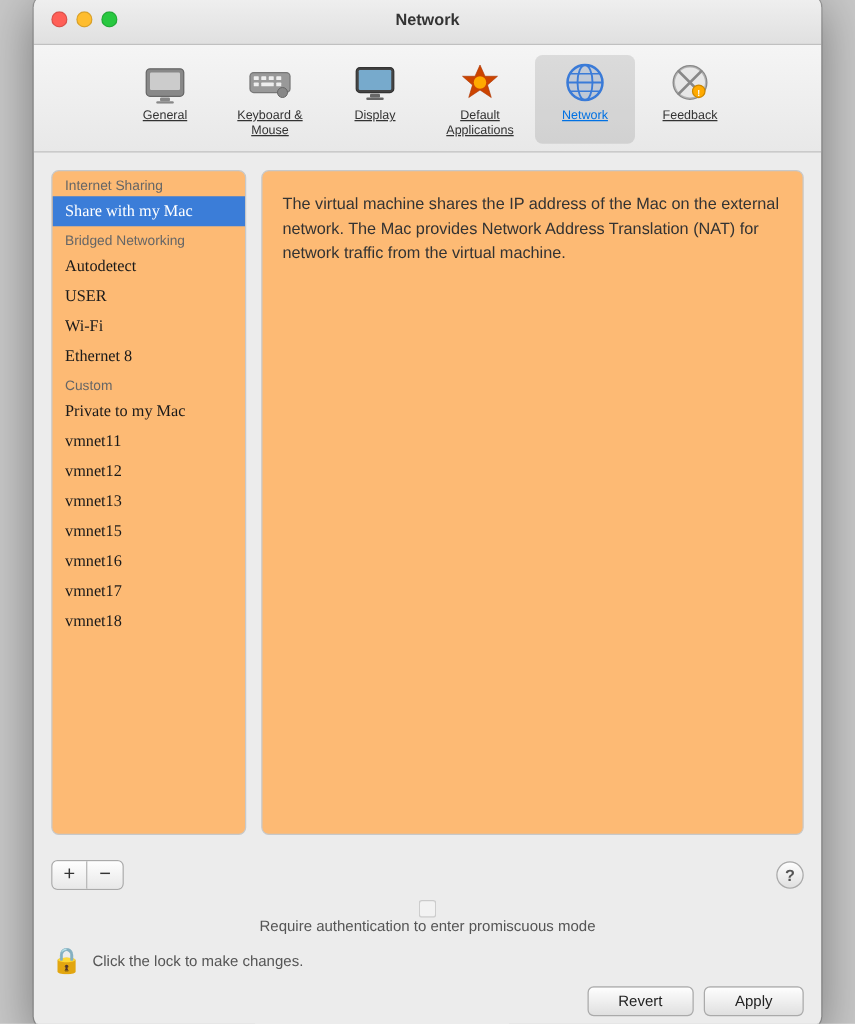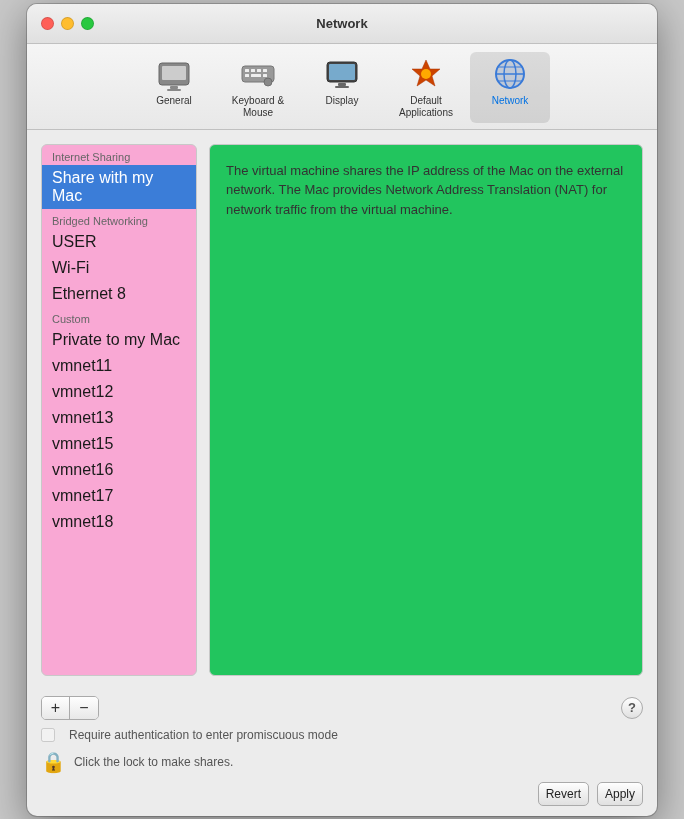--- a/index.html
+++ b/index.html
@@ -75,57 +75,59 @@
       display: flex;
       align-items: center;
       justify-content: center;
       font-size: 28px;
     }
     .toolbar-label {
       font-size: 10px;
       color: #333;
       text-align: center;
       line-height: 1.2;
+      text-decoration: underline;
     }
     .toolbar-item.active .toolbar-label { color: #0071e3; }
     .content {
       display: flex;
       padding: 14px;
       gap: 12px;
       min-height: 560px;
     }
     .sidebar {
       width: 156px;
-      background: #f9a8d4;
+      background: #fdba74;
       border-radius: 6px;
       border: 1px solid #c8c8c8;
       overflow: hidden;
       display: flex;
       flex-direction: column;
     }
     .sidebar-section-header {
       font-size: 11px;
       color: #666;
       padding: 6px 10px 2px;
       font-weight: 500;
     }
     .sidebar-item {
-      font-size: 16px;
+      font-size: 13px;
       padding: 4px 10px;
       cursor: pointer;
       color: #1a1a1a;
       border-radius: 0;
+      font-family: Liberation Serif, serif;
     }
     .sidebar-item.selected {
       background: #3b7dd8;
       color: white;
     }
     .main-panel {
       flex: 1;
-      background: #22c55e;
+      background: #fdba74;
       border-radius: 6px;
       border: 1px solid #c8c8c8;
       padding: 16px;
       font-size: 13px;
       color: #333;
       line-height: 1.5;
     }
     .bottom-bar {
       padding: 6px 14px 10px;
       display: flex;
@@ -166,23 +168,24 @@
       font-weight: bold;
       cursor: pointer;
       display: flex;
       align-items: center;
       justify-content: center;
       color: #555;
     }
     .checkbox-row {
       display: flex;
       align-items: center;
-      gap: 14px;
+      gap: 0;
       font-size: 12px;
       color: #555;
+      flex-direction: column;
     }
     .checkbox-row input[type=checkbox] {
       width: 14px;
       height: 14px;
     }
     .lock-row {
       display: flex;
       align-items: center;
       gap: 8px;
       font-size: 12px;
@@ -191,21 +194,21 @@
     .lock-icon {
       font-size: 20px;
       color: #cc8800;
     }
     .action-buttons {
       display: flex;
       justify-content: flex-end;
       gap: 8px;
     }
     .btn-action {
-      padding: 4px 7px;
+      padding: 4px 24px;
       border-radius: 5px;
       border: 1px solid #aaa;
       background: linear-gradient(to bottom, #fefefe, #e0e0e0);
       font-size: 12px;
       cursor: pointer;
       color: #222;
     }
     .sidebar-spacer { flex: 1; }
   </style>
 </head>
@@ -276,29 +279,43 @@
           <circle cx="17" cy="17" r="14" fill="none" stroke="#3a7bd8" stroke-width="2"></circle>
           <circle cx="17" cy="17" r="14" fill="#3a7bd8" opacity="0.15"></circle>
           <ellipse cx="17" cy="17" rx="6" ry="14" fill="none" stroke="#3a7bd8" stroke-width="1.5"></ellipse>
           <line x1="3" y1="17" x2="31" y2="17" stroke="#3a7bd8" stroke-width="1.5"></line>
           <line x1="5" y1="10" x2="29" y2="10" stroke="#3a7bd8" stroke-width="1.2"></line>
           <line x1="5" y1="24" x2="29" y2="24" stroke="#3a7bd8" stroke-width="1.2"></line>
         </svg>
       </div>
       <span class="toolbar-label">Network</span>
     </div>
+    <div class="toolbar-item">
+      <div class="toolbar-icon">
+        <svg width="34" height="34" viewBox="0 0 34 34">
+          <circle cx="17" cy="17" r="13" fill="none" stroke="#888" stroke-width="2"></circle>
+          <circle cx="17" cy="17" r="13" fill="#ddd" opacity="0.5"></circle>
+          <line x1="8" y1="8" x2="26" y2="26" stroke="#888" stroke-width="2" stroke-linecap="round"></line>
+          <line x1="26" y1="8" x2="8" y2="26" stroke="#888" stroke-width="2" stroke-linecap="round"></line>
+          <circle cx="24" cy="24" r="5" fill="#ffaa00" stroke="#cc8800" stroke-width="1"></circle>
+          <text x="24" y="28" text-anchor="middle" font-size="7" fill="white" font-weight="bold">!</text>
+        </svg>
+      </div>
+      <span class="toolbar-label">Feedback</span>
+    </div>
   </div>
 
   <div class="content">
 
     <div class="sidebar">
       <span class="sidebar-section-header">Internet Sharing</span>
       <div class="sidebar-item selected">Share with my Mac</div>
 
       <span class="sidebar-section-header">Bridged Networking</span>
+      <div class="sidebar-item">Autodetect</div>
       <div class="sidebar-item">USER</div>
       <div class="sidebar-item">Wi-Fi</div>
       <div class="sidebar-item">Ethernet 8</div>
 
       <span class="sidebar-section-header">Custom</span>
       <div class="sidebar-item">Private to my Mac</div>
       <div class="sidebar-item">vmnet11</div>
       <div class="sidebar-item">vmnet12</div>
       <div class="sidebar-item">vmnet13</div>
       <div class="sidebar-item">vmnet15</div>
@@ -322,21 +339,21 @@
       <button class="help-btn">?</button>
     </div>
 
     <div class="checkbox-row">
       <input type="checkbox" disabled="" style="">
       <span>Require authentication to enter promiscuous mode</span>
     </div>
 
     <div class="lock-row">
       <span class="lock-icon">🔒</span>
-      <span>Click the lock to make shares.</span>
+      <span>Click the lock to make changes.</span>
     </div>
 
     <div class="action-buttons">
       <button class="btn-action">Revert</button>
       <button class="btn-action">Apply</button>
     </div>
   </div>
 </div>
 
 </body></html>

